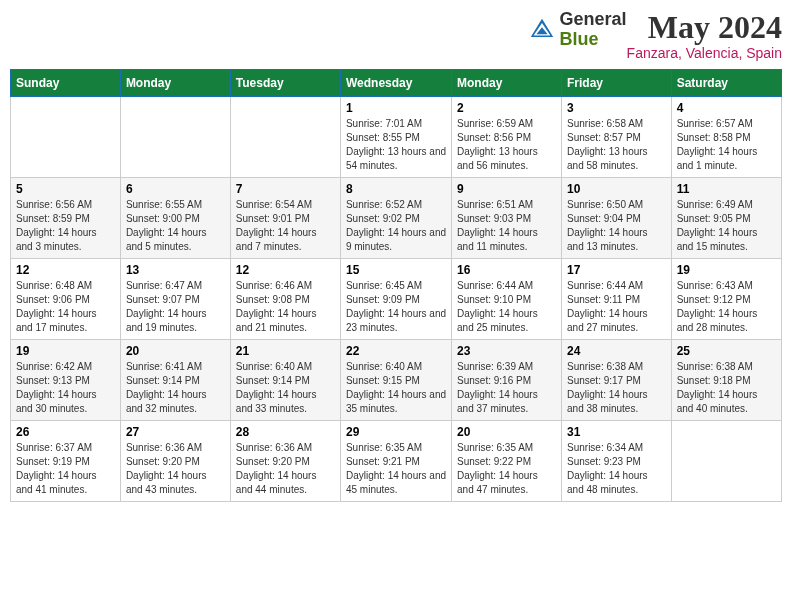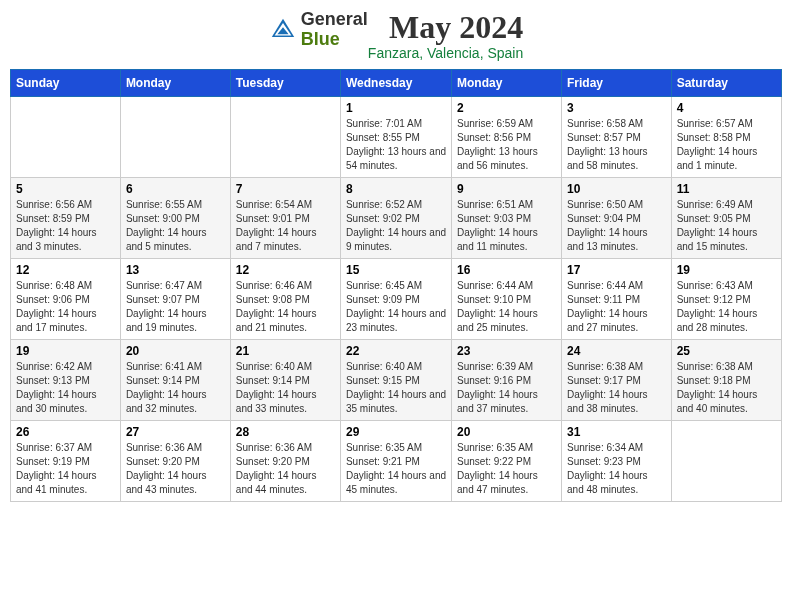--- a/index.html
+++ b/index.html
@@ -5,21 +5,21 @@
     * { box-sizing: border-box; margin: 0; padding: 0; }
     body {
       font-family: Arial, sans-serif;
       background: #fff;
       width: 792px;
       min-height: 612px;
       padding: 10px;
     }
     .header {
       display: flex;
-      justify-content: center;
+      justify-content: flex-end;
       align-items: flex-start;
       margin-bottom: 8px;
     }
     .logo {
       display: flex;
       align-items: center;
       gap: 4px;
     }
     .logo-text {
       font-size: 18px;
@@ -37,21 +37,21 @@
     }
     .month-year {
       font-size: 32px;
       font-weight: bold;
       color: #333;
       line-height: 1.1;
       font-family: Liberation Serif, serif;
     }
     .location {
       font-size: 14px;
-      color: #15803d;
+      color: #be185d;
     }
     .calendar {
       width: 100%;
       border-collapse: collapse;
       font-size: 11px;
     }
     .calendar th {
       background-color: #1a6eb5;
       color: #fff;
       text-align: left;
@@ -68,21 +68,21 @@
       height: 80px;
       background: #fff;
     }
     .calendar tr:nth-child(even) td {
       background: #f5f5f5;
     }
     .calendar tr:nth-child(odd) td {
       background: #fff;
     }
     
-    .calendar thead tr th { background: #1d4ed8; }
+    .calendar thead tr th { background: #15803d; }
 
     .day-num {
       font-weight: bold;
       font-size: 12px;
       display: block;
       margin-bottom: 2px;
     }
     .day-info {
       font-size: 10px;
       line-height: 1.4;

